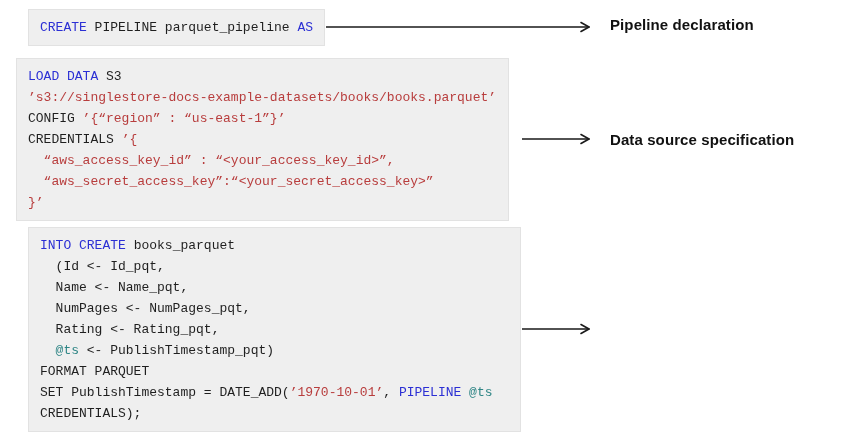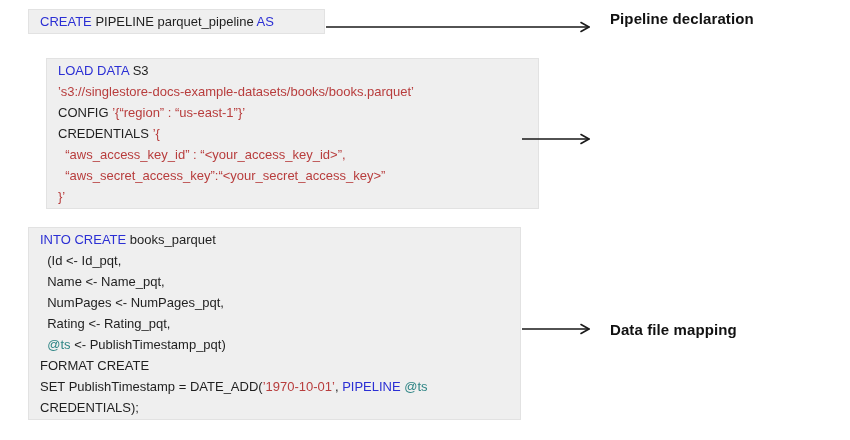--- a/index.html
+++ b/index.html
@@ -8,45 +8,45 @@
     --arrow:#1a1a1a; --label:#111111;
   }
   html,body{margin:0;padding:0;background:#ffffff;}
   .canvas{
     position:relative;width:850px;height:440px;background:#ffffff;
     overflow:hidden;font-family:"Liberation Sans",sans-serif;
   }
   .code-block{
     position:absolute;box-sizing:border-box;margin:0;
     background:var(--block-bg);border:1px solid var(--block-border);
-    padding:1px 11px;white-space:pre;
-    font-family:Liberation Sans, sans-serif;
+    padding:7px 11px;white-space:pre;
+    font-family:Liberation Mono, monospace;
     font-size:13px;line-height:21px;color:var(--text);
   }
   #block-0{left:28px;top:9px;width:297px;}
-  #block-1{left:46px;top:58px;width:493px;}
+  #block-1{left:16px;top:58px;width:493px;}
   #block-2{left:28px;top:227px;width:493px;}
   .tok-kw{color:var(--keyword);}
   .tok-str{color:var(--string);}
   .tok-var{color:var(--variable);}
   .tok-pl{color:var(--text);}
   .arrow-svg{position:absolute;display:block;}
   #arrow-0{left:326px;top:21px;}
   #arrow-1{left:522px;top:133px;}
   #arrow-2{left:522px;top:323px;}
   .arrow-svg line,.arrow-svg polyline{
     stroke:var(--arrow);stroke-width:1.6;fill:none;
     stroke-linecap:round;stroke-linejoin:round;
   }
   .annotation{
     position:absolute;left:610px;transform:translateY(-50%);
     font-size:15px;font-weight:bold;color:var(--label);
     white-space:nowrap;letter-spacing:0.1px;
   }
-  #annotation-0{top:18px;text-align:center;}
+  #annotation-0{top:24px;text-align:center;}
   #annotation-1{top:139px;}
   #annotation-2{top:329px;}
 </style>
 </head>
 <body>
 
 <div class="canvas">
 
   <pre id="block-0" class="code-block"><span class="tok-kw">CREATE</span><span class="tok-pl"> PIPELINE parquet_pipeline </span><span class="tok-kw">AS</span></pre>
 
@@ -57,37 +57,37 @@
 <span class="tok-str">  “aws_access_key_id” : “&lt;your_access_key_id&gt;”,</span>
 <span class="tok-str">  “aws_secret_access_key”:“&lt;your_secret_access_key&gt;”</span>
 <span class="tok-str">}’</span></pre>
 
   <pre id="block-2" class="code-block"><span class="tok-kw">INTO CREATE</span><span class="tok-pl"> books_parquet</span>
 <span class="tok-pl">  (Id &lt;- Id_pqt,</span>
 <span class="tok-pl">  Name &lt;- Name_pqt,</span>
 <span class="tok-pl">  NumPages &lt;- NumPages_pqt,</span>
 <span class="tok-pl">  Rating &lt;- Rating_pqt,</span>
 <span class="tok-pl">  </span><span class="tok-var">@ts</span><span class="tok-pl"> &lt;- PublishTimestamp_pqt)</span>
-<span class="tok-pl">FORMAT CREATE</span>
+<span class="tok-pl">FORMAT PARQUET</span>
 <span class="tok-pl">SET PublishTimestamp = DATE_ADD(</span><span class="tok-str">’1970-10-01’</span><span class="tok-pl">, </span><span class="tok-kw">PIPELINE</span><span class="tok-pl"> </span><span class="tok-var">@ts</span>
 <span class="tok-pl">CREDENTIALS);</span></pre>
 
   <svg id="arrow-0" class="arrow-svg" width="272" height="12">
     <line x1="0" y1="6" x2="263" y2="6"></line>
     <polyline points="255,1.5 263,6 255,10.5"></polyline>
   </svg>
 
   <svg id="arrow-1" class="arrow-svg" width="76" height="12">
     <line x1="0" y1="6" x2="67" y2="6"></line>
     <polyline points="59,1.5 67,6 59,10.5"></polyline>
   </svg>
 
   <svg id="arrow-2" class="arrow-svg" width="76" height="12">
     <line x1="0" y1="6" x2="67" y2="6"></line>
     <polyline points="59,1.5 67,6 59,10.5"></polyline>
   </svg>
 
   <div id="annotation-0" class="annotation">Pipeline declaration</div>
 
+  <div id="annotation-1" class="annotation">Data source specification</div>
 
-  <div id="annotation-2" class="annotation">Data file mapping</div>
 
 </div>
 
 </body></html>

